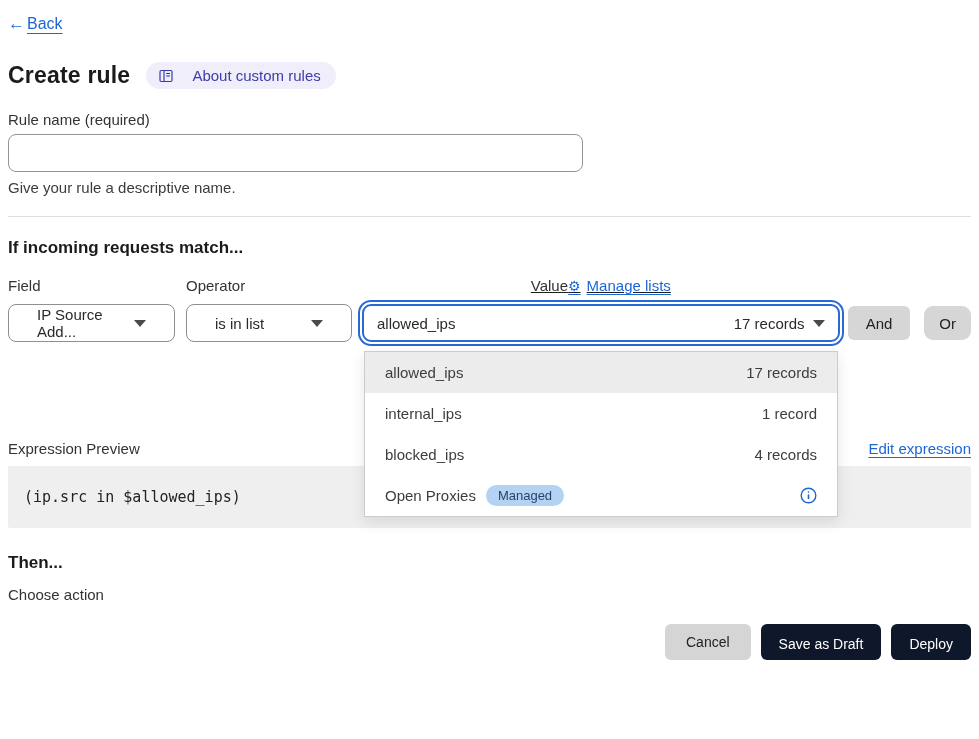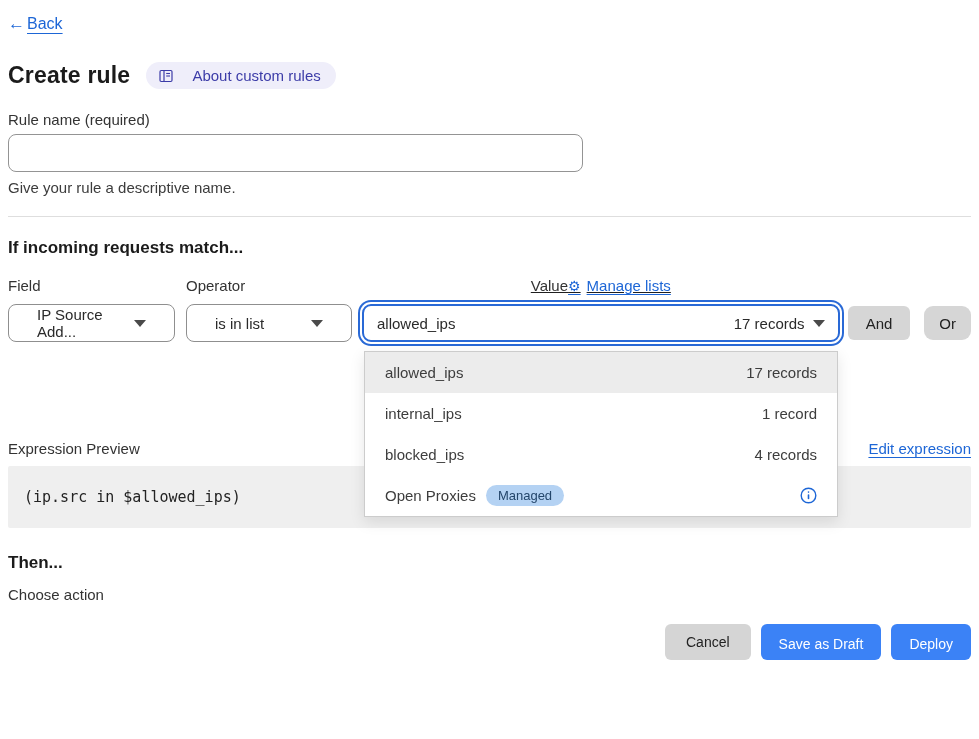--- a/index.html
+++ b/index.html
@@ -123,21 +123,21 @@
     padding: 0 13px; font-size: 15px; color: #8a8a8a; cursor: pointer;
   }
 
   
   .footer-row { margin-top: 21px; display: flex; justify-content: flex-end; gap: 10px; }
   .btn {
     height: 36px; border: none; border-radius: 6px; font-size: 14px;
     font-family: "Liberation Sans", sans-serif; cursor: pointer;
   }
   .btn-secondary { background: #d5d5d5; color: #222; padding: 0 21px; }
-  .btn-primary { background: #3b82f6; color: #ffffff; padding: 12px 18px; }
+  .btn-primary { background: #0f172a; color: #ffffff; padding: 12px 18px; }
 </style>
 </head>
 <body>
 
 <div class="container">
 
   
   <a class="back-link">
     <span class="arrow">←</span>
       <span class="back-text">Back</span>

